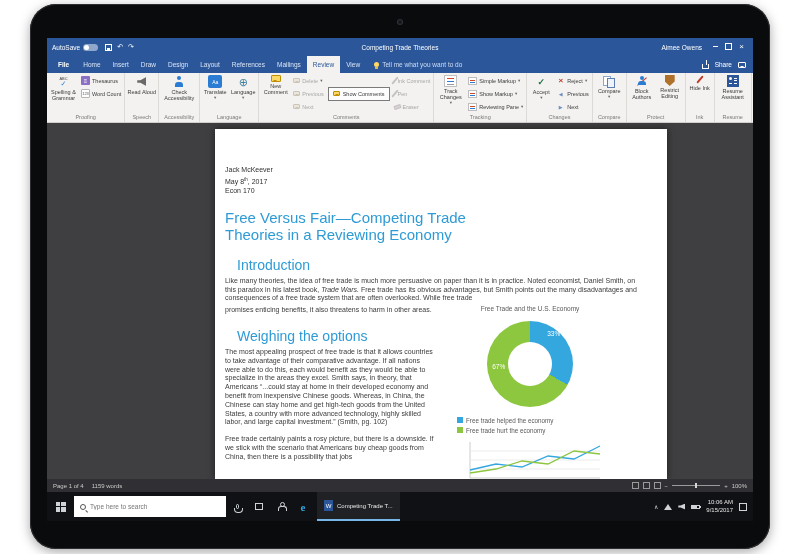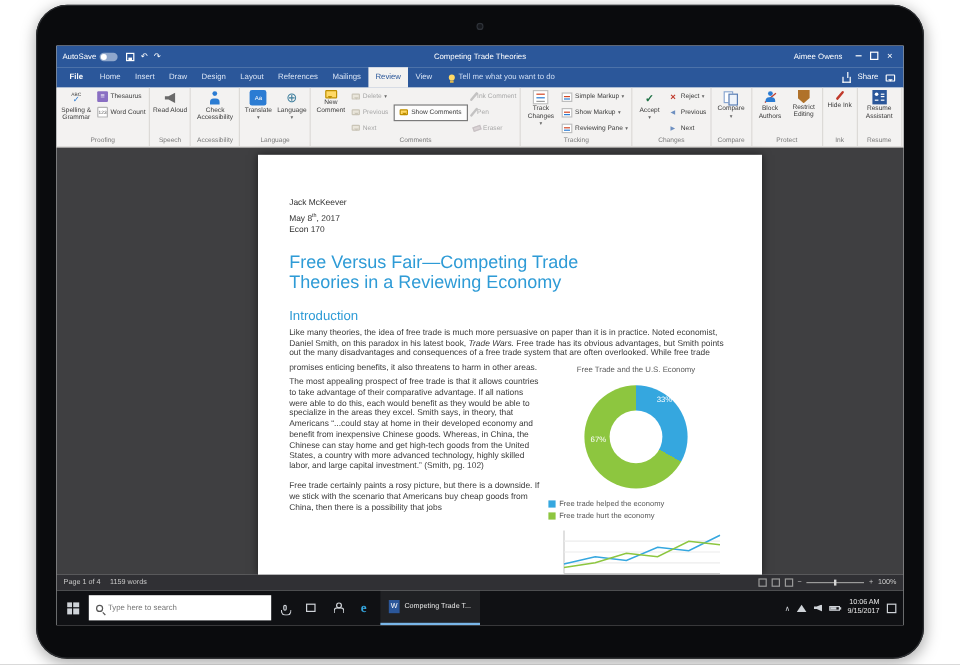--- a/index.html
+++ b/index.html
@@ -122,26 +122,26 @@
   .ic-pen.red { background: #c0392b; }
   .ic-eraser { width: 7px; height: 4px; background: #e8a1c0; border: 1px solid #b97b9b; transform: rotate(-20deg); flex: none; }
   .ic-resume { width: 12px; height: 12px; background: #2b579a; position: relative; }
   .ic-resume::before { content: ""; position: absolute; left: 2px; top: 2px; width: 3px; height: 3px;
     border-radius: 50%; background: #fff; }
   .ic-resume::after { content: ""; position: absolute; left: 7px; top: 3px; width: 3px; height: 1px;
     background: #fff; box-shadow: 0 2px 0 #fff, -5px 5px 0 #fff, 0 5px 0 #fff; }
 
   
   .canvas { position: absolute; top: 85px; left: 0; right: 0; height: 356px; background: #3f3f41; }
-  .page { position: absolute; left: 168px; top: 6px; width: 420px; height: 350px; background: #fff;
-    box-shadow: 0 0 7px rgba(0,0,0,.55); padding: 36px 28px 0 26px; overflow: hidden; }
+  .page { position: absolute; left: 168px; top: 6px; width: 452px; height: 350px; background: #fff;
+    box-shadow: 0 0 7px rgba(0,0,0,.55); padding: 36px 28px 0 10px; overflow: hidden; }
   .byline { font-size: 7px; line-height: 9.5px; color: #2f2f2f; }
   .byline sup { font-size: 4.5px; }
   .doc-title { margin-top: 13px; font-size: 15px; line-height: 17.5px; color: #2e9bd6; font-weight: 400; }
-  .h-blue { margin-top: 13px; margin-bottom: 4px; font-size: 11px; color: #2e9bd6; }
+  .h-blue { margin-top: 13px; margin-bottom: 4px; font-size: 14px; color: #2e9bd6; margin-left: 12px; }
   .body-text { font-size: 7px; line-height: 8.8px; color: #3b3b3b; margin-top: 3px; text-align: left; }
   .narrow { width: 212px; }
   .mt8 { margin-top: 8px; }
 
   
   .chartbox { position: absolute; left: 238px; top: 176px; width: 154px; }
   .chart-title { font-size: 6.5px; color: #595959; text-align: center; white-space: nowrap; }
   .donut { width: 86px; height: 86px; border-radius: 50%; margin: 9px auto 0;
     background: conic-gradient(#35a7df 0 33%, #8dc63f 33% 100%); position: relative; }
   .donut::after { content: ""; position: absolute; left: 50%; top: 50%; width: 44px; height: 44px;
@@ -469,20 +469,21 @@
           <div><span>May 8</span><sup>th</sup><span>, 2017</span></div>
           <div>Econ 170</div>
         </div>
         <div class="doc-title">
           <div>Free Versus Fair—Competing Trade</div>
           <div>Theories in a Reviewing Economy</div>
         </div>
         <div class="h-blue">Introduction</div>
         <p class="body-text"><span>Like many theories, the idea of free trade is much more persuasive on paper than it is in practice. Noted economist, Daniel Smith, on this paradox in his latest book, </span><em>Trade Wars.</em><span> Free trade has its obvious advantages, but Smith points out the many disadvantages and consequences of a free trade system that are often overlooked. While free trade</span></p>
         <p class="body-text narrow">promises enticing benefits, it also threatens to harm in other areas.</p>
+        <div class="h-blue">Weighing the options</div>
         <p class="body-text narrow">The most appealing prospect of free trade is that it allows countries to take advantage of their comparative advantage. If all nations were able to do this, each would benefit as they would be able to specialize in the areas they excel. Smith says, in theory, that Americans “...could stay at home in their developed economy and benefit from inexpensive Chinese goods. Whereas, in China, the Chinese can stay home and get high-tech goods from the United States, a country with more advanced technology, highly skilled labor, and large capital investment.” (Smith, pg. 102)</p>
         <p class="body-text narrow mt8">Free trade certainly paints a rosy picture, but there is a downside. If we stick with the scenario that Americans buy cheap goods from China, then there is a possibility that jobs</p>
 
         <div class="chartbox">
           <div class="chart-title">Free Trade and the U.S. Economy</div>
           <div class="donut">
             <span class="dlabel dl-blue">33%</span>
             <span class="dlabel dl-green">67%</span>
           </div>
           <div class="legend">

